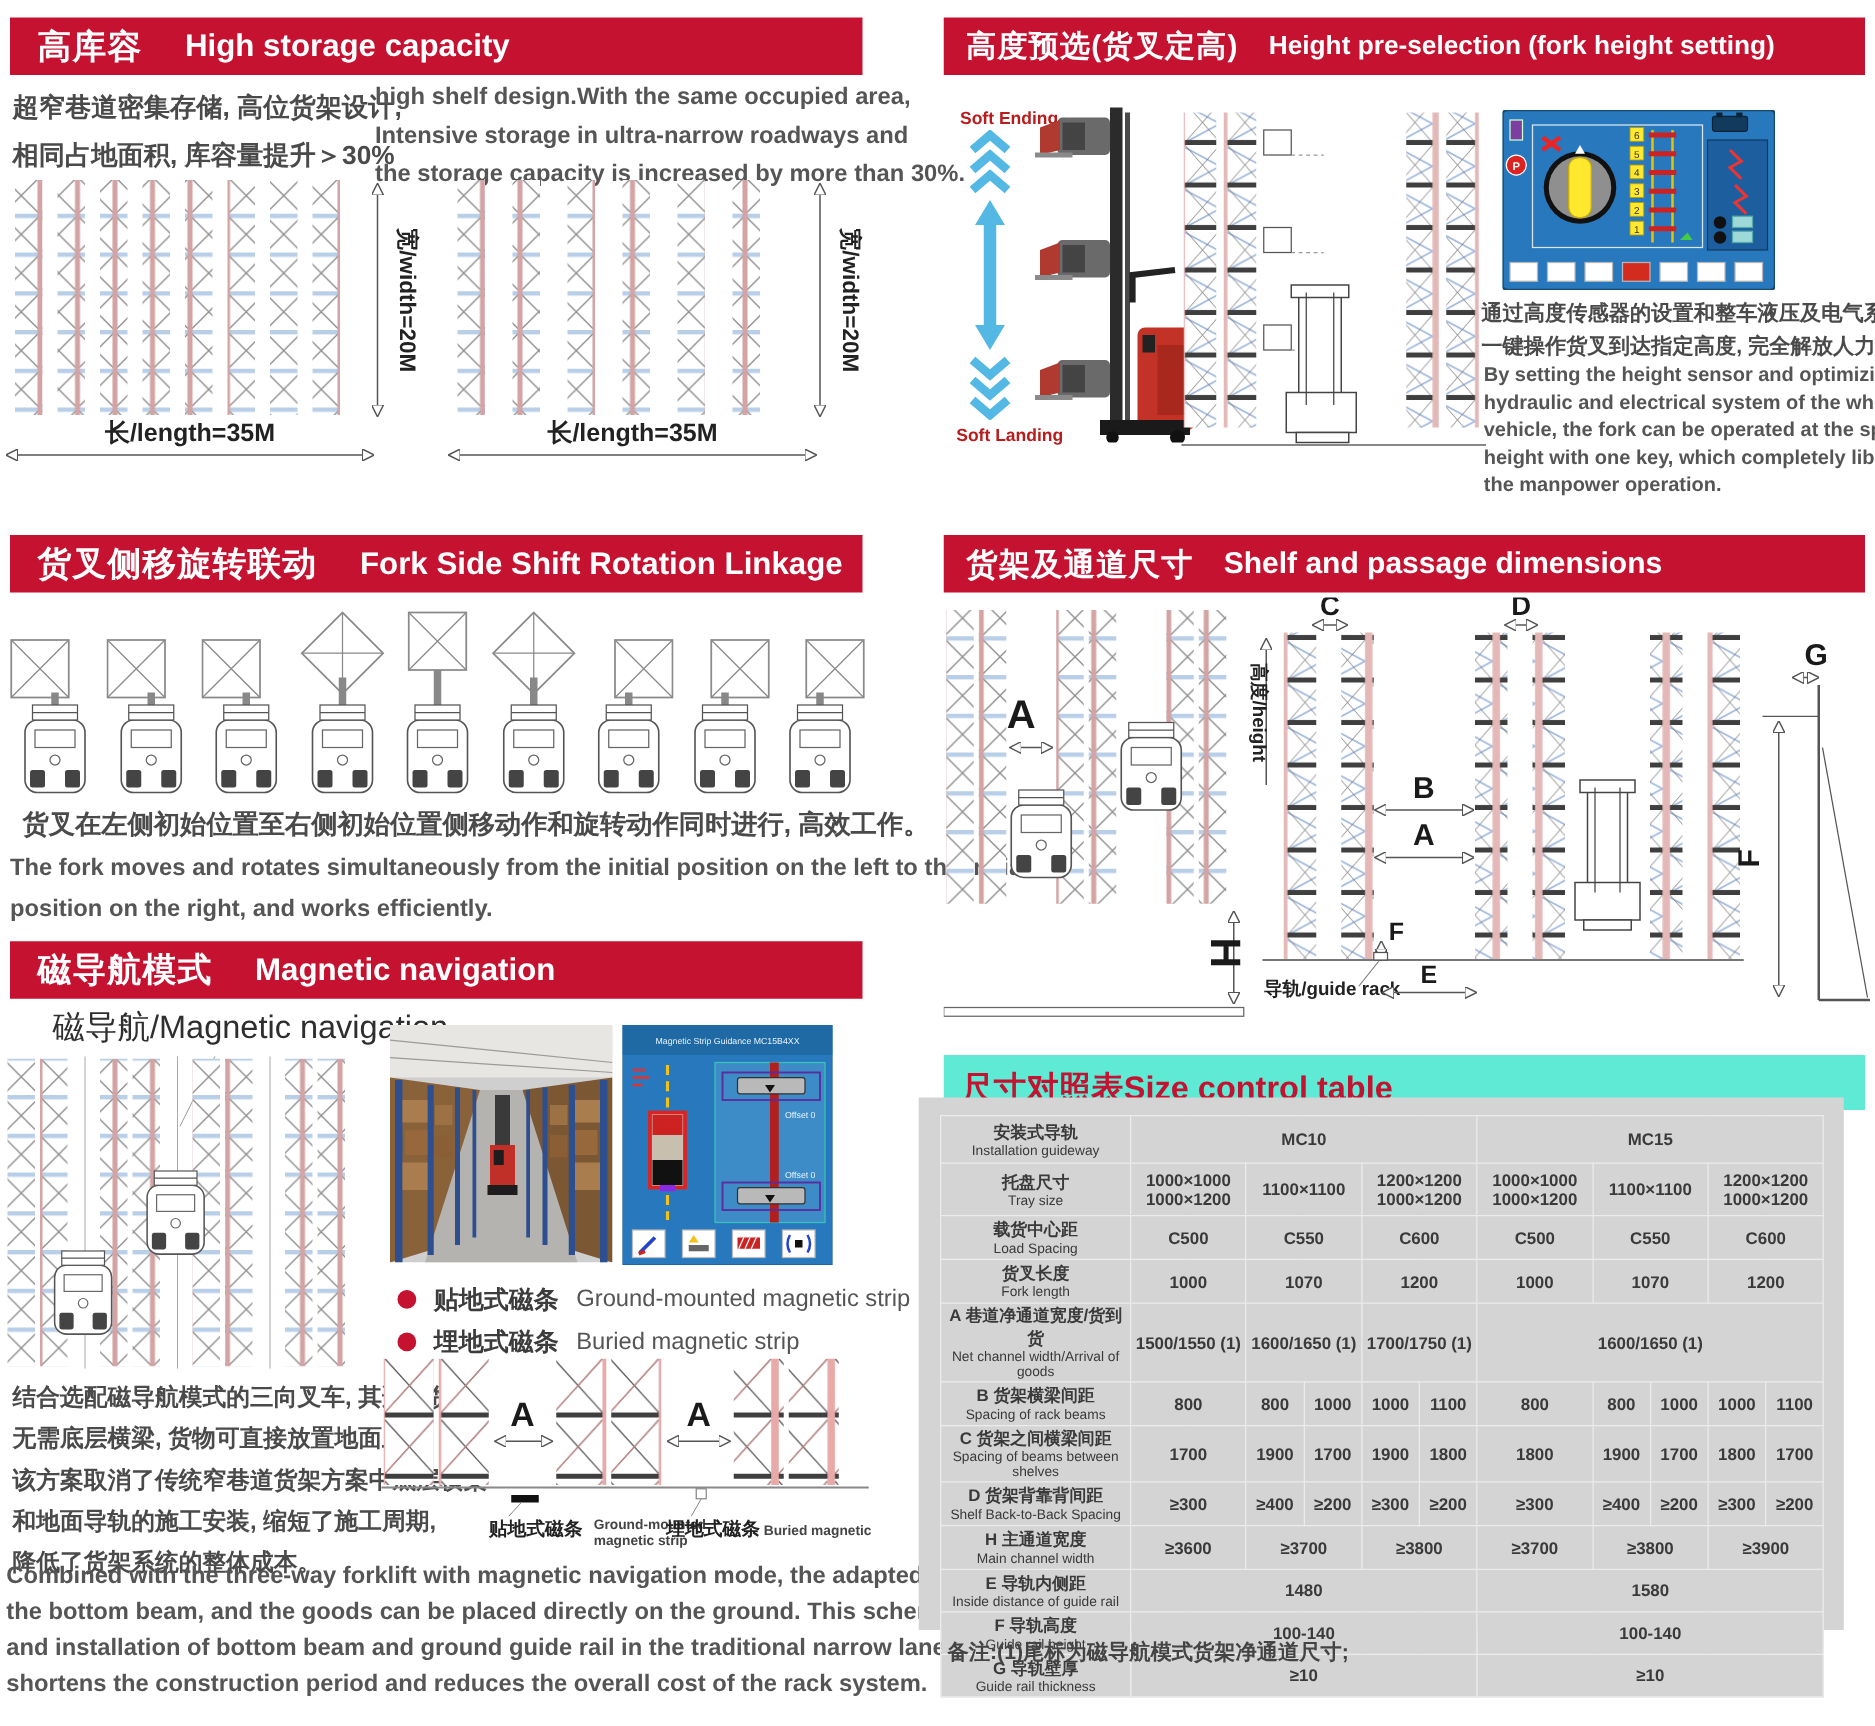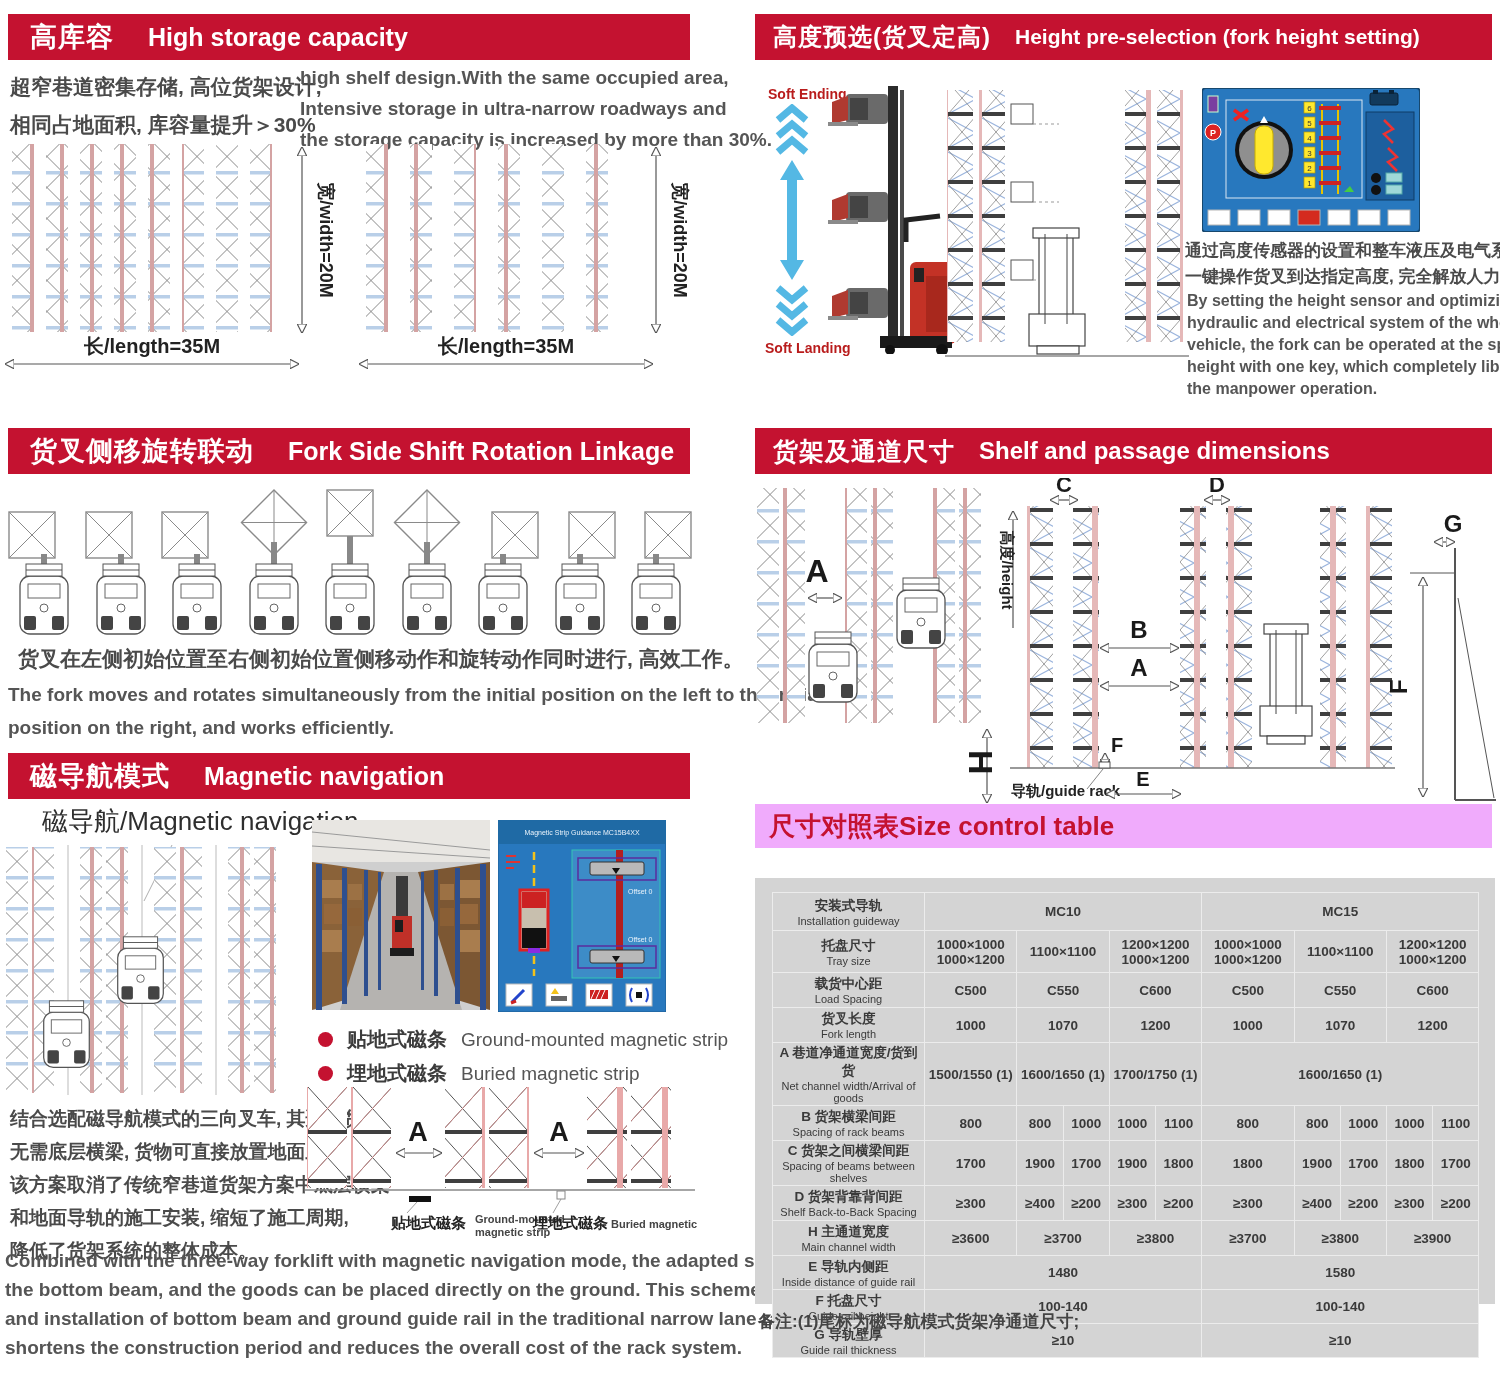--- a/index.html
+++ b/index.html
@@ -30,23 +30,23 @@
   .legend-dot{width:15px;height:15px;border-radius:50%;background:#c41230;flex:none;}
   .legend-zh{font-size:20px;font-weight:700;color:#3c3c3c;white-space:nowrap;}
   .legend-en{font-size:19px;font-weight:400;color:#555;white-space:nowrap;}
   .desc-zh3{left:10px;top:1102px;width:302px;font-size:19px;line-height:33px;}
   .desc-en3{left:5px;top:1246px;width:692px;font-size:19px;line-height:29px;}
   
   .soft-lab{font-size:14px;font-weight:700;color:#b91c1c;white-space:nowrap;}
   .desc-zh4{left:1185px;top:238px;width:315px;font-size:17px;line-height:26px;}
   .desc-en4{left:1187px;top:290px;width:310px;font-size:16px;line-height:22px;}
   
-  .tbl-titlebar{left:755px;top:804px;width:737px;height:44px;background:#f0abfc;display:flex;align-items:center;}
+  .tbl-titlebar{left:755px;top:844px;width:737px;height:44px;background:#5eead4;display:flex;align-items:flex-end;}
   .tbl-titlebar span{color:#c41230;font-size:26px;font-weight:700;margin-left:14px;}
-  .size-panel{left:755px;top:878px;width:740px;height:426px;background:#d4d4d4;}
+  .size-panel{left:735px;top:878px;width:740px;height:426px;background:#d4d4d4;}
   table.size{position:absolute;left:17px;top:14px;width:706px;border-collapse:collapse;table-layout:fixed;}
   table.size td{border:1px solid #ececec;background:#d4d4d4;color:#3a3a3a;text-align:center;vertical-align:middle;padding:1px 2px;}
   td.lbl .zh{font-size:13.5px;font-weight:700;}
   td.lbl .en{font-size:11px;}
   td.val{font-size:13.5px;font-weight:700;white-space:pre-line;}
   .tbl-note{left:758px;top:1310px;font-size:17px;font-weight:700;color:#444;}
   .dl{font-weight:700;fill:#1a1a1a;}
   .dim{stroke:#555;stroke-width:1.2;}
   .cap{font-weight:700;fill:#222;}
 </style>
@@ -677,21 +677,21 @@
       <tr style="height:34px">
         <td class="lbl">
               <div class="zh">E 导轨内侧距</div>
               <div class="en">Inside distance of guide rail</div>
             </td>
         <td class="val" colspan="6">1480</td>
         <td class="val" colspan="6">1580</td>
       </tr>
       <tr style="height:34px">
         <td class="lbl">
-              <div class="zh">F 托盘尺寸</div>
+              <div class="zh">F 导轨高度</div>
               <div class="en">Guide rail height</div>
             </td>
         <td class="val" colspan="6">100-140</td>
         <td class="val" colspan="6">100-140</td>
       </tr>
       <tr style="height:34px">
         <td class="lbl">
               <div class="zh">G 导轨壁厚</div>
               <div class="en">Guide rail thickness</div>
             </td>

